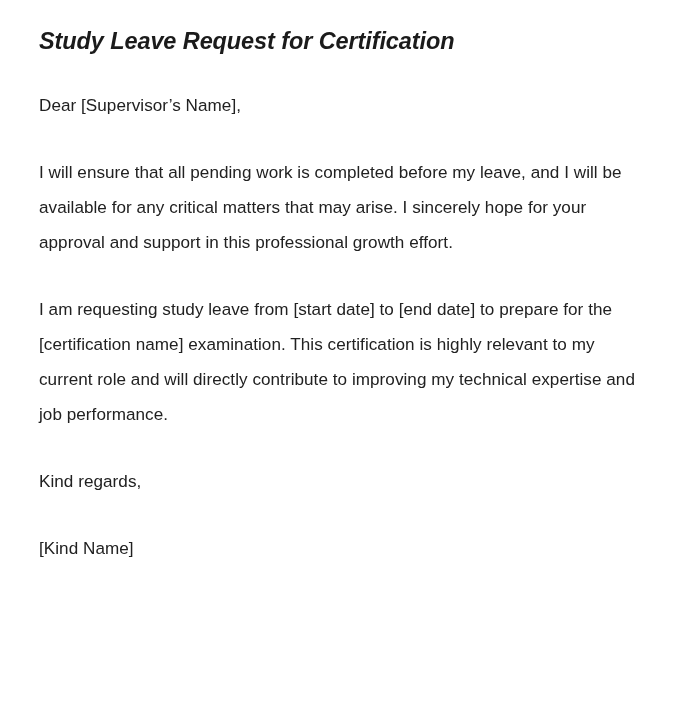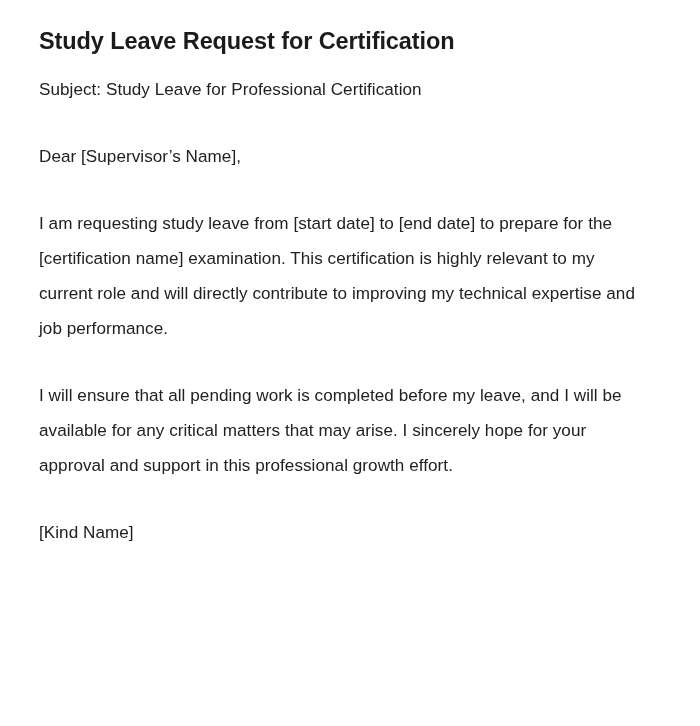--- a/index.html
+++ b/index.html
@@ -26,20 +26,21 @@
 
   .doc-title {
     margin: 0;
     padding: 0;
     font-size: 23.5px;
     line-height: 30px;
     font-weight: 700;
     color: #1b1b1b;
     letter-spacing: -0.1px;
     white-space: nowrap;
+    font-style: italic;
   }
 
   .doc-body {
     margin: 0;
     padding: 0;
   }
 
   .para {
     margin: 0;
     padding: 0;
@@ -60,26 +61,26 @@
 </style>
 </head>
 <body>
 
 <div class="page">
 
   <h1 class="doc-title">Study Leave Request for Certification</h1>
 
   <div class="doc-body">
 
-    <p class="para subject">Subject: Study Leave for Professional Certification</p>
 
     <p class="para gap">Dear [Supervisor’s Name],</p>
 
+    <p class="para gap">I will ensure that all pending work is completed before my leave, and I will be available for any critical matters that may arise. I sincerely hope for your approval and support in this professional growth effort.</p>
+
     <p class="para gap">I am requesting study leave from [start date] to [end date] to prepare for the [certification name] examination. This certification is highly relevant to my current role and will directly contribute to improving my technical expertise and job performance.</p>
 
-    <p class="para gap">I will ensure that all pending work is completed before my leave, and I will be available for any critical matters that may arise. I sincerely hope for your approval and support in this professional growth effort.</p>
 
-
+    <p class="para gap">Kind regards,</p>
 
     <p class="para gap">[Kind Name]</p>
 
   </div>
 </div>
 
 </body></html>

